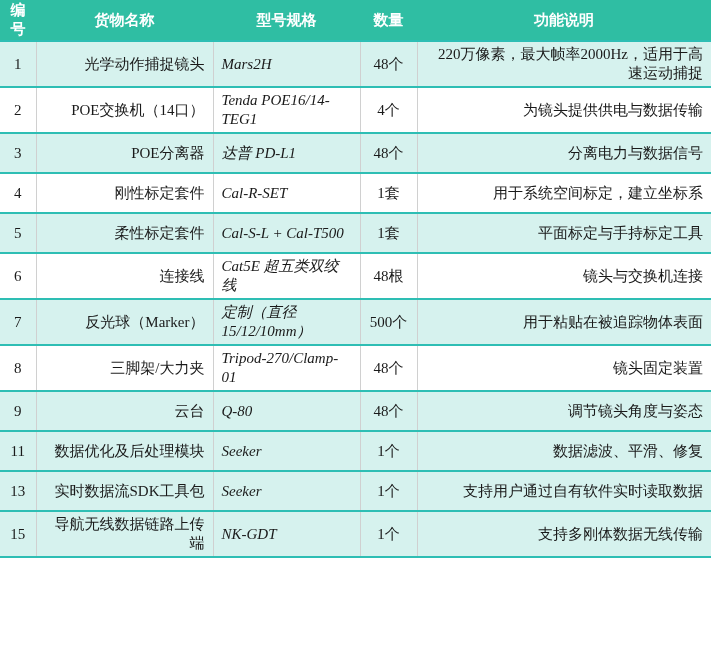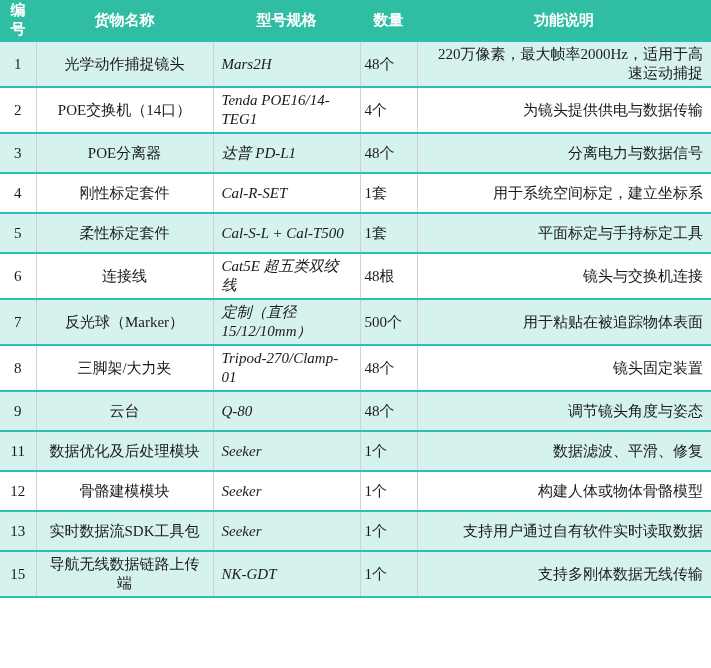--- a/index.html
+++ b/index.html
@@ -47,23 +47,23 @@
   tbody tr.shade {
     background: var(--row-alt-bg);
   }
   td {
     padding: 3px 8px;
     line-height: 19px;
     vertical-align: middle;
     word-break: break-word;
   }
   .col-no   { text-align: center; border-right: 1px solid var(--grid-line); padding: 3px 2px; }
-  .col-name { text-align: center;   border-right: 1px solid var(--grid-line); margin-top: 23px; }
+  .col-name { text-align: right;   border-right: 1px solid var(--grid-line); margin-top: 23px; }
   .col-model{ text-align: left;   border-right: 1px solid var(--grid-line); font-style: italic; }
-  .col-qty  { text-align: left; border-right: 1px solid var(--grid-line); padding: 3px 4px; }
+  .col-qty  { text-align: center; border-right: 1px solid var(--grid-line); padding: 3px 4px; }
   .col-desc { text-align: right; padding-left: 6px; }
 </style>
 </head>
 <body>
 
 <div class="table-container">
   <table>
     <colgroup>
       <col style="width:36px">
       <col style="width:177px">
@@ -144,27 +144,20 @@
           <td class="col-qty">48个</td>
           <td class="col-desc">调节镜头角度与姿态</td>
         </tr>
         <tr class="shade">
           <td class="col-no">11</td>
           <td class="col-name">数据优化及后处理模块</td>
           <td class="col-model">Seeker</td>
           <td class="col-qty">1个</td>
           <td class="col-desc">数据滤波、平滑、修复</td>
         </tr>
-        <tr>
-          <td class="col-no">12</td>
-          <td class="col-name">骨骼建模模块</td>
-          <td class="col-model">Seeker</td>
-          <td class="col-qty">1个</td>
-          <td class="col-desc">构建人体或物体骨骼模型</td>
-        </tr>
         <tr class="shade">
           <td class="col-no">13</td>
           <td class="col-name">实时数据流SDK工具包</td>
           <td class="col-model">Seeker</td>
           <td class="col-qty">1个</td>
           <td class="col-desc">支持用户通过自有软件实时读取数据</td>
         </tr>
         <tr class="shade">
           <td class="col-no">15</td>
           <td class="col-name">导航无线数据链路上传端</td>

